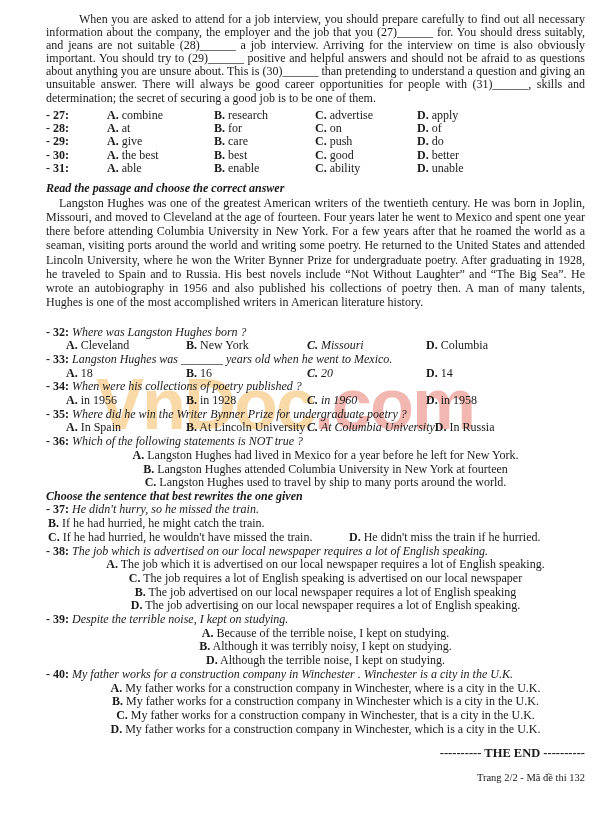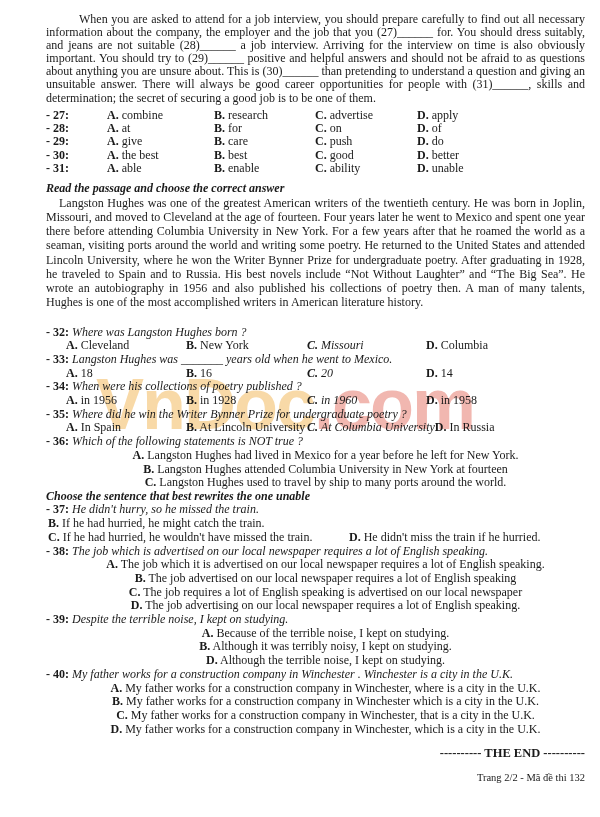--- a/index.html
+++ b/index.html
@@ -147,38 +147,38 @@
         </div>
       </div>
 
       <div class="q">
         <div class="stem"><b class="num">- 36:</b><i>Which of the following statements is NOT true ?</i></div>
         <div class="optline"><b class="L">A.</b> <span>Langston Hughes had lived in Mexico for a year before he left for New York.</span></div>
         <div class="optline"><b class="L">B.</b> <span>Langston Hughes attended Columbia University in New York at fourteen</span></div>
         <div class="optline"><b class="L">C.</b> <span>Langston Hughes used to travel by ship to many ports around the world.</span></div>
       </div>
 
-      <div class="h-bi">Choose the sentence that best rewrites the one unable</div>
+      <div class="h-bi">Choose the sentence that best rewrites the one given</div>
 
       <div class="q">
         <div class="stem"><b class="num">- 37:</b><i>He didn't hurry, so he missed the train.</i></div>
         <div class="two">
           <span class="rgt"><b class="L">B.</b> <span>If he had hurried, he might catch the train.</span></span>
         </div>
         <div class="two">
           <span class="lft2"><b class="L">C.</b> <span>If he had hurried, he wouldn't have missed the train.</span></span>
           <span class="rgt"><b class="L">D.</b> <span>He didn't miss the train if he hurried.</span></span>
         </div>
       </div>
 
       <div class="q">
         <div class="stem"><b class="num">- 38:</b><i>The job which is advertised on our local newspaper requires a lot of English speaking.</i></div>
         <div class="optline"><b class="L">A.</b> <span>The job which it is advertised on our local newspaper requires a lot of English speaking.</span></div>
+        <div class="optline"><b class="L">C.</b> <span>The job requires a lot of English speaking is advertised on our local newspaper</span></div>
         <div class="optline"><b class="L">B.</b> <span>The job advertised on our local newspaper requires a lot of English speaking</span></div>
-        <div class="optline"><b class="L">C.</b> <span>The job requires a lot of English speaking is advertised on our local newspaper</span></div>
         <div class="optline"><b class="L">D.</b> <span>The job advertising on our local newspaper requires a lot of English speaking.</span></div>
       </div>
 
       <div class="q">
         <div class="stem"><b class="num">- 39:</b><i>Despite the terrible noise, I kept on studying.</i></div>
         <div class="optline"><b class="L">A.</b> <span>Because of the terrible noise, I kept on studying.</span></div>
         <div class="optline"><b class="L">B.</b> <span>Although it was terribly noisy, I kept on studying.</span></div>
         <div class="optline"><b class="L">D.</b> <span>Although the terrible noise, I kept on studying.</span></div>
       </div>
 

